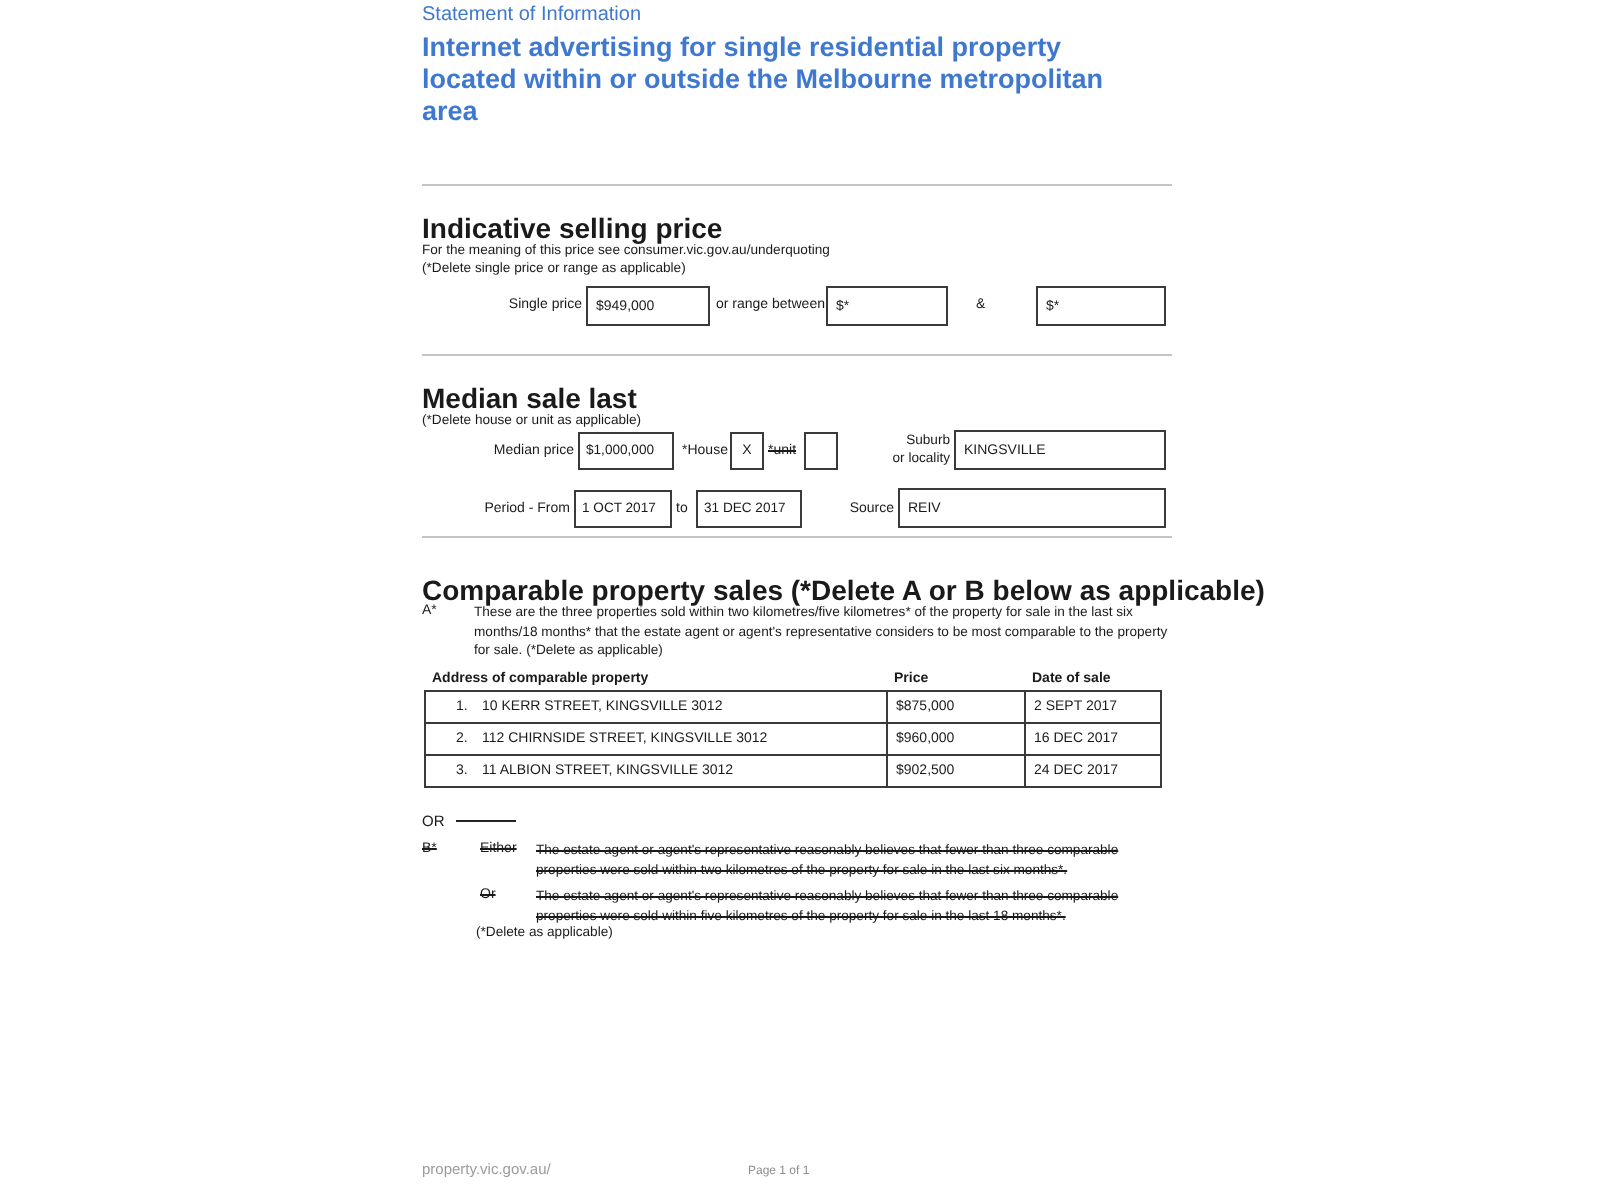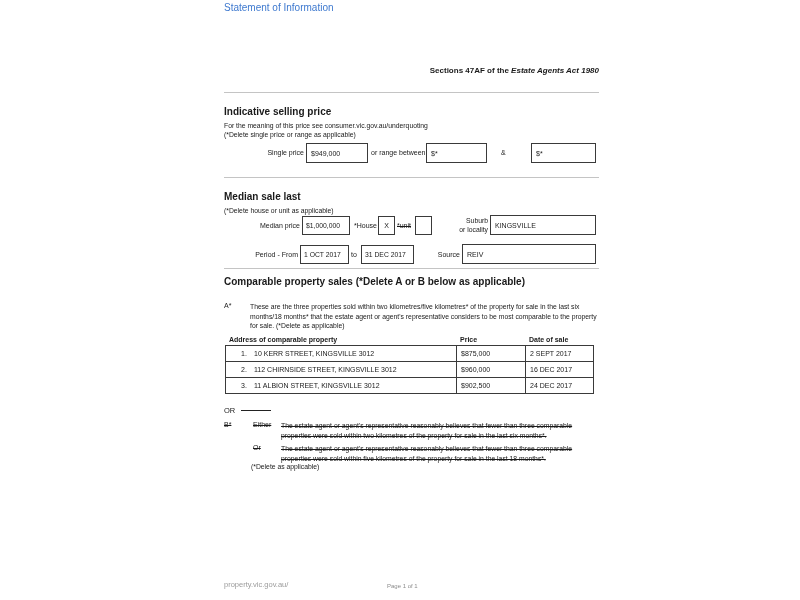--- a/index.html
+++ b/index.html
@@ -2,28 +2,28 @@
 <html><head>
 <meta charset="utf-8">
 <style>
   * { margin:0; padding:0; box-sizing:border-box; }
   html,body { background:#ffffff; }
   .page {
     position:relative; width:800px; height:600px; background:#fff;
     font-family:"Liberation Sans","DejaVu Sans",sans-serif; color:#1a1a1a;
     overflow:hidden;
   }
-  .abs { position:absolute;margin-left:13px; }
+  .abs { position:absolute; }
   .blue { color:#3e79cf; }
   .eyebrow { left:211px; top:2px; font-size:10px; }
   .doc-title { left:211px; top:16px; width:352px; font-size:13.5px; font-weight:bold; line-height:16px; }
   .sections-ref { left:211px; top:66px; width:375px; text-align:right; font-size:8px; font-weight:bold; }
   .sections-ref .act { font-style:italic; }
   .divider { left:211px; width:375px; height:1px; background:#c4c4c4; }
-  .sec-heading { left:211px; font-size:10px; font-weight:bold; }
+  .sec-heading { left:211px; font-size:14px; font-weight:bold; }
   .small { font-size:6.8px; line-height:9px; }
   .lbl { font-size:7px; white-space:nowrap; }
   .rlbl { text-align:right; }
   .fbox {
     border:1px solid #3a3a3a; background:#fff; font-size:7px;
     display:flex; align-items:center; padding-left:4px; white-space:nowrap; overflow:visible;
   }
   .fbox.center { justify-content:center; padding-left:0; }
   .struck { text-decoration:line-through; text-decoration-thickness:1px; }
   .bold { font-weight:normal; }
@@ -46,23 +46,21 @@
     position:absolute; left:39px; top:20px; font-size:8px; font-weight:bold;
     letter-spacing:1.1px; color:#6d6e71; white-space:nowrap; z-index:2;
   }
 </style>
 </head>
 <body>
 
 <div class="page">
 
   <div class="abs eyebrow blue">Statement of Information</div>
-  <div class="abs sections-ref">
-    <span>Sections 47AF of the </span><span class="act">Estate Agents Act 1980</span>
-  </div>
+  <div class="abs doc-title blue">Internet advertising for single residential property located within or outside the Melbourne metropolitan area</div>
   <div class="abs divider" style="top:92px;"></div>
 
   <div class="abs sec-heading" style="top:106px;">Indicative selling price</div>
   <div class="abs small" style="left:211px; top:121px;">For the meaning of this price see consumer.vic.gov.au/underquoting</div>
   <div class="abs small" style="left:211px; top:130px;">(*Delete single price or range as applicable)</div>
 
   <div class="abs lbl rlbl" style="left:211px; top:149px; width:80px;">Single price</div>
   <div class="abs fbox" style="left:293px; top:143px; width:62px; height:20px;">$949,000</div>
   <div class="abs lbl" style="left:358px; top:149px;">or range between</div>
   <div class="abs fbox" style="left:413px; top:143px; width:61px; height:20px;">$*</div>
@@ -88,21 +86,21 @@
 
   <div class="abs lbl rlbl" style="left:211px; top:251px; width:74px;">Period - From</div>
   <div class="abs fbox" style="left:287px; top:245px; width:49px; height:19px; font-size:6.8px; padding-left:3px;">1 OCT 2017</div>
   <div class="abs lbl" style="left:338px; top:251px;">to</div>
   <div class="abs fbox" style="left:348px; top:245px; width:53px; height:19px; font-size:6.8px; padding-left:3px;">31 DEC 2017</div>
   <div class="abs lbl rlbl" style="left:401px; top:251px; width:46px;">Source</div>
   <div class="abs fbox" style="left:449px; top:244px; width:134px; height:20px;">REIV</div>
 
   <div class="abs divider" style="top:268px;"></div>
 
-  <div class="abs sec-heading" style="top:276px; font-size:10px;">Comparable property sales (*Delete A or B below as applicable)</div>
+  <div class="abs sec-heading" style="top:287px; font-size:14px;">Comparable property sales (*Delete A or B below as applicable)</div>
   <div class="abs lbl bold" style="left:211px; top:302px;">A*</div>
   <div class="abs para" style="left:237px; top:302px; width:352px;">These are the three properties sold within two kilometres/five kilometres* of the property for sale in the last six months/18 months* that the estate agent or agent's representative considers to be most comparable to the property for sale. (*Delete as applicable)</div>
 
   <div class="abs thead" style="left:216px; top:336px;">Address of comparable property</div>
   <div class="abs thead" style="left:447px; top:336px;">Price</div>
   <div class="abs thead" style="left:516px; top:336px;">Date of sale</div>
 
   <table class="cmp abs" style="left:212px; top:345px;">
     <colgroup>
         <col style="width:231px">

